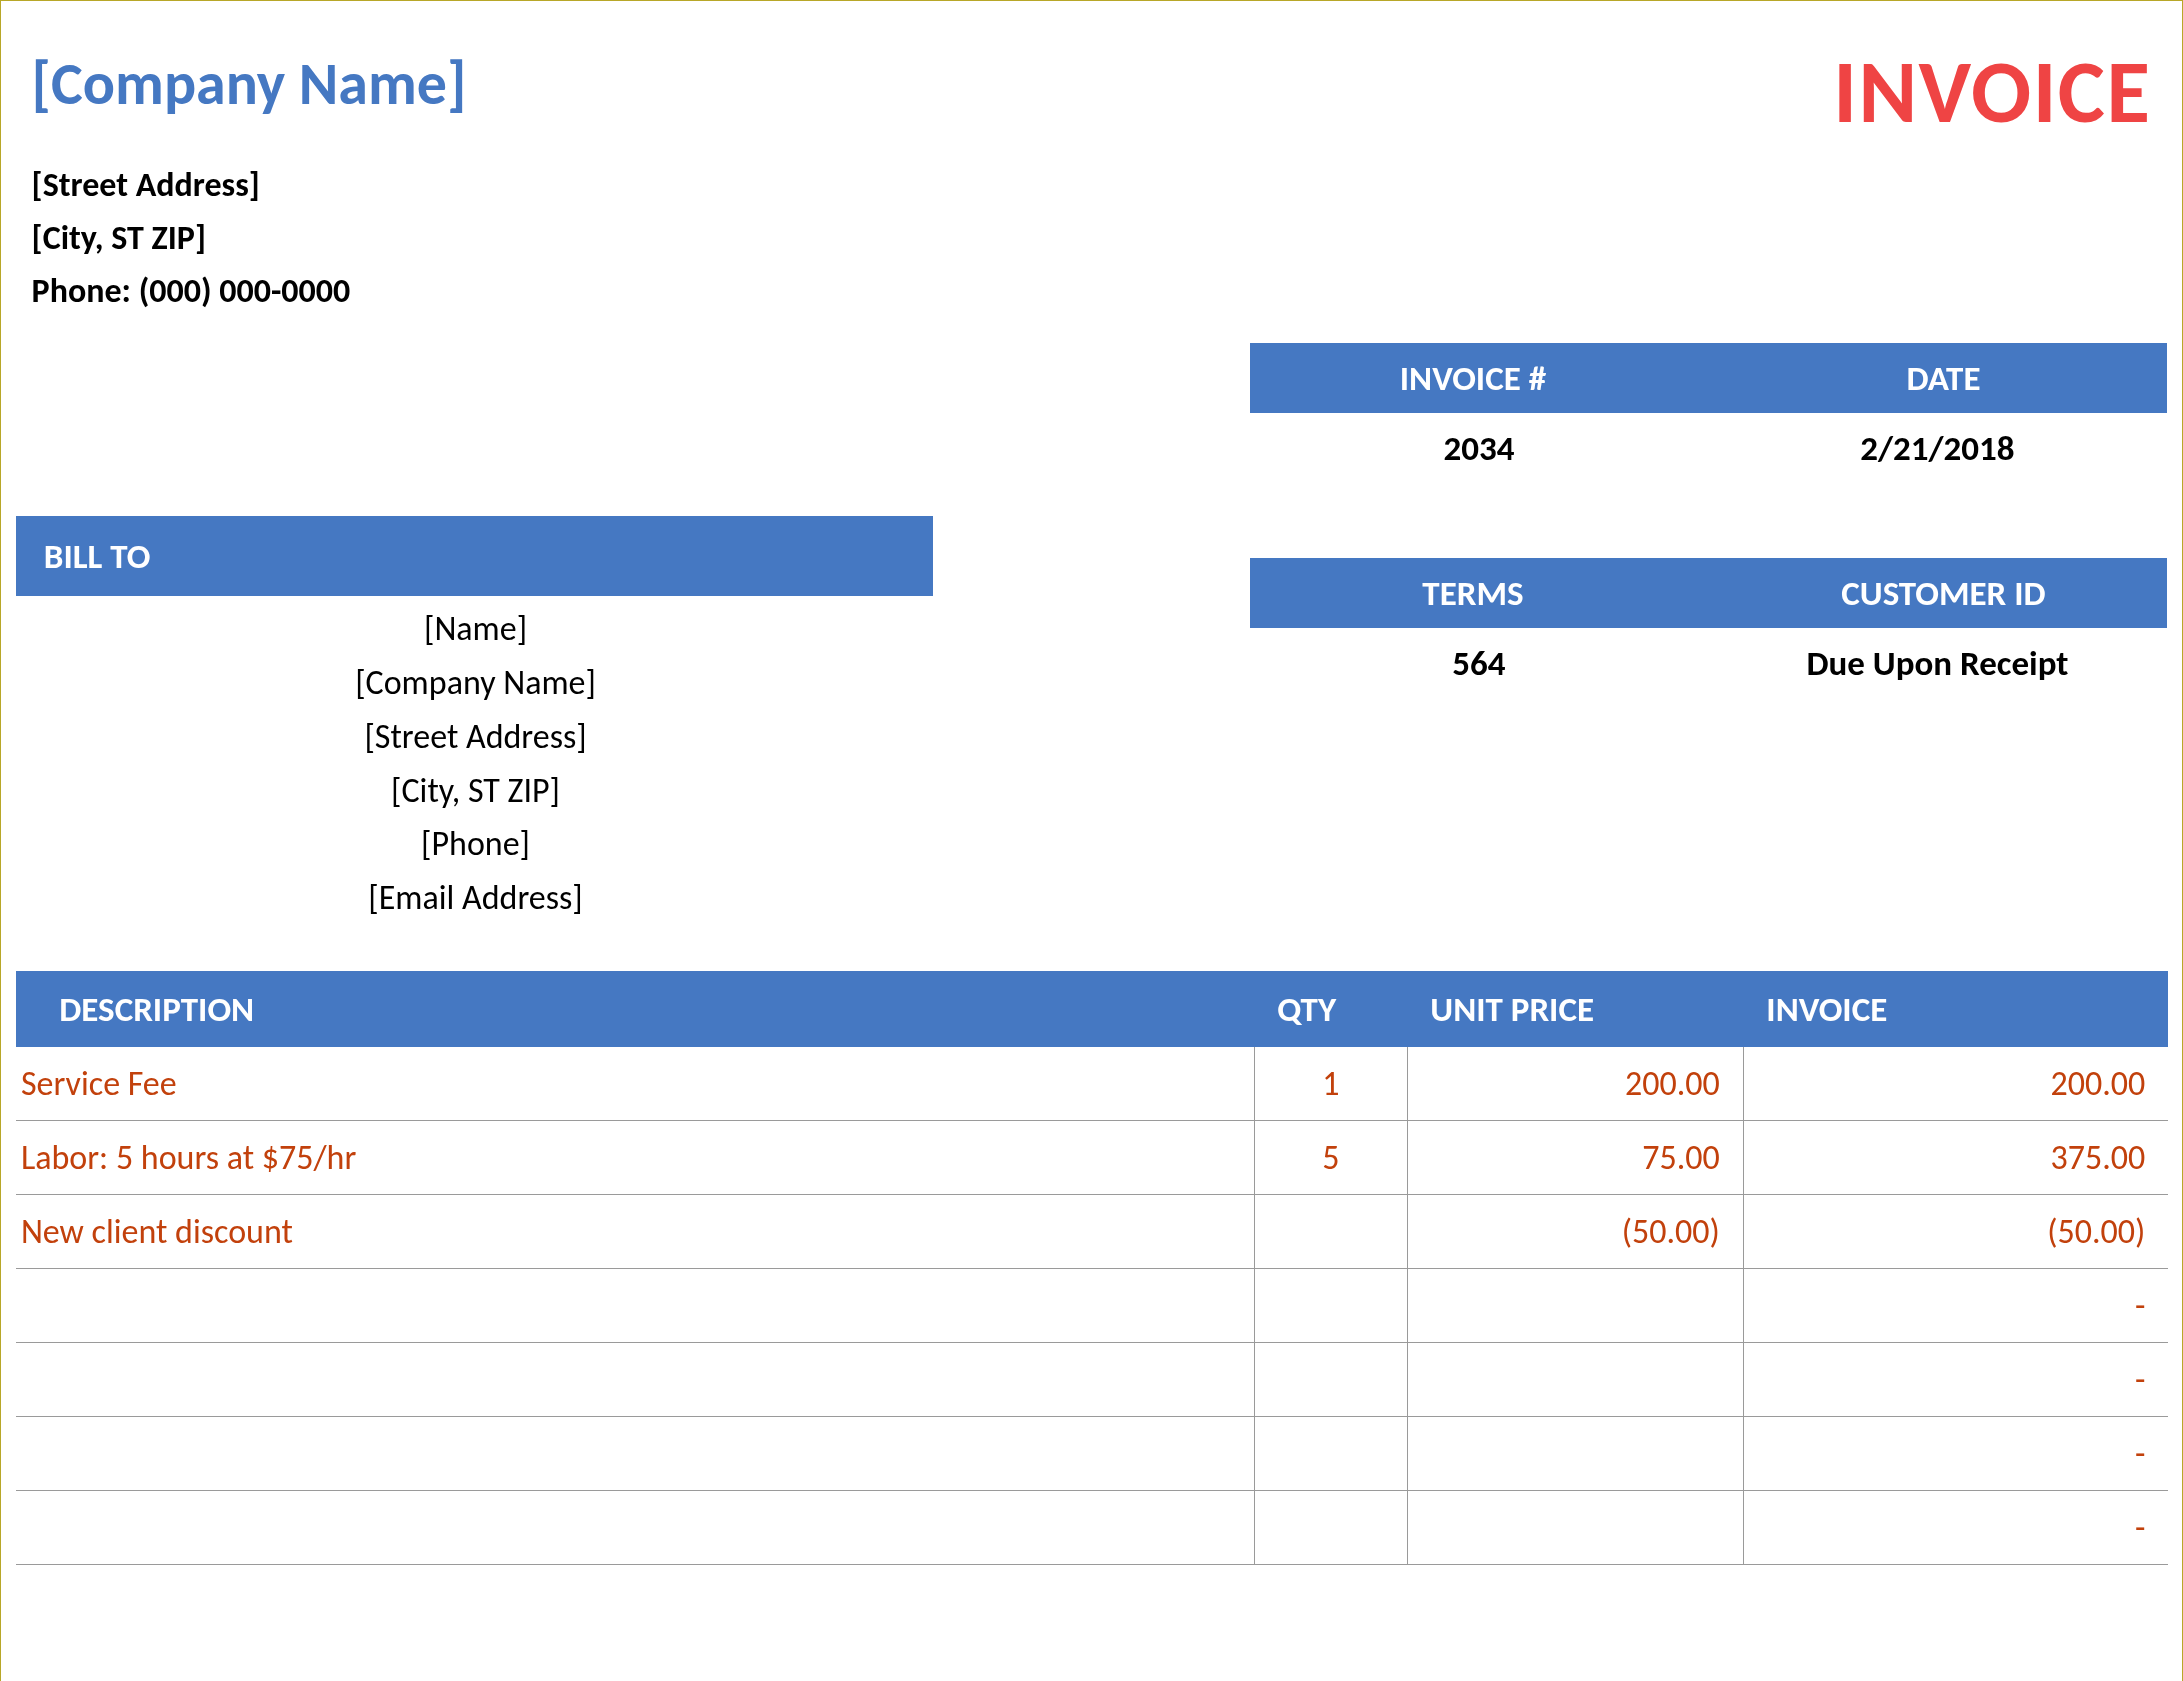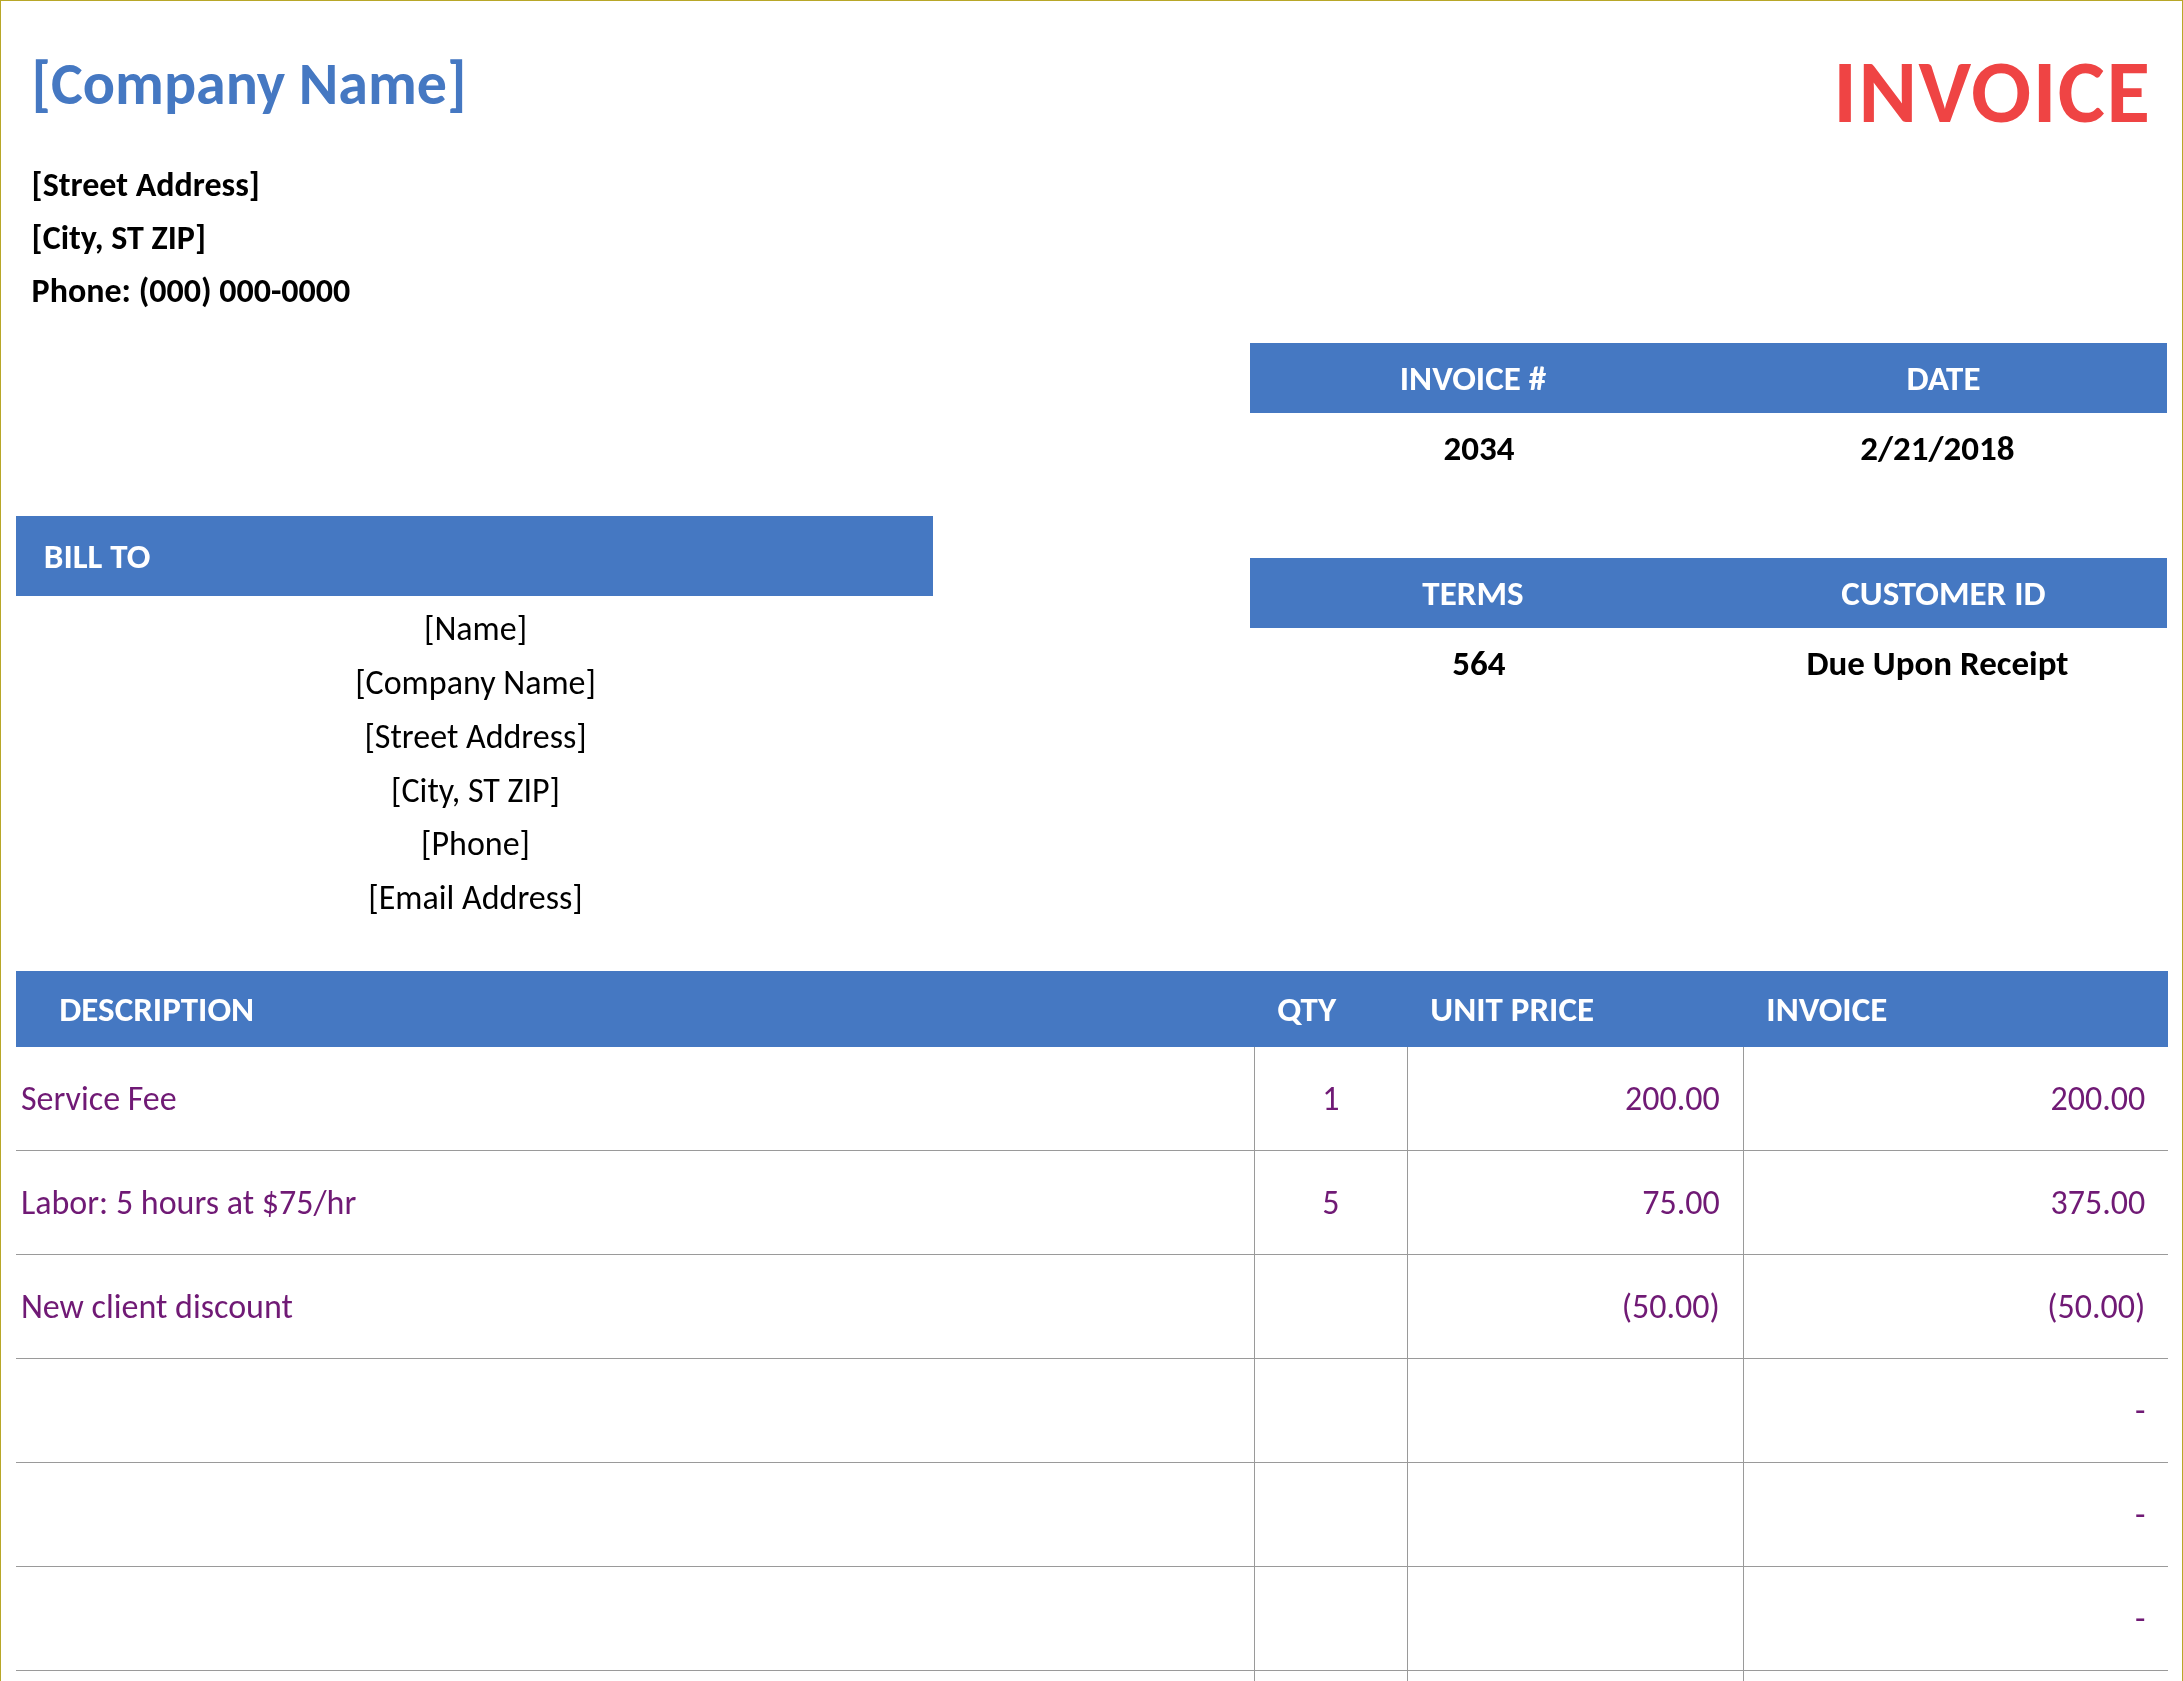--- a/index.html
+++ b/index.html
@@ -107,22 +107,22 @@
     color: #fff;
     font-size: 35px;
     font-weight: bold;
     padding: 17px 23px;
     text-align: left;
     height: 73px;
   }
   .items-table thead th.desc-h { text-align: left; padding-left: 43px; }
   .items-table tbody td {
     font-size: 34px;
-    color: #701a75;
-    padding: 31px 23px;
+    color: #c2410c;
+    padding: 16px 23px;
     border-bottom: 1.5px solid #9a9a9a;
     height: 69px;
     vertical-align: middle;
   }
   .items-table tbody td.qty-c   { text-align: center; border-left: 1.5px solid #9a9a9a; }
   .items-table tbody td.price-c { text-align: right;  border-left: 1.5px solid #9a9a9a; }
   .items-table tbody td.amt-c   { text-align: right;  border-left: 1.5px solid #9a9a9a; }
   .items-table tbody td.desc-c  { text-align: left; padding-left: 4.6px; }
 </style>
 </head>

